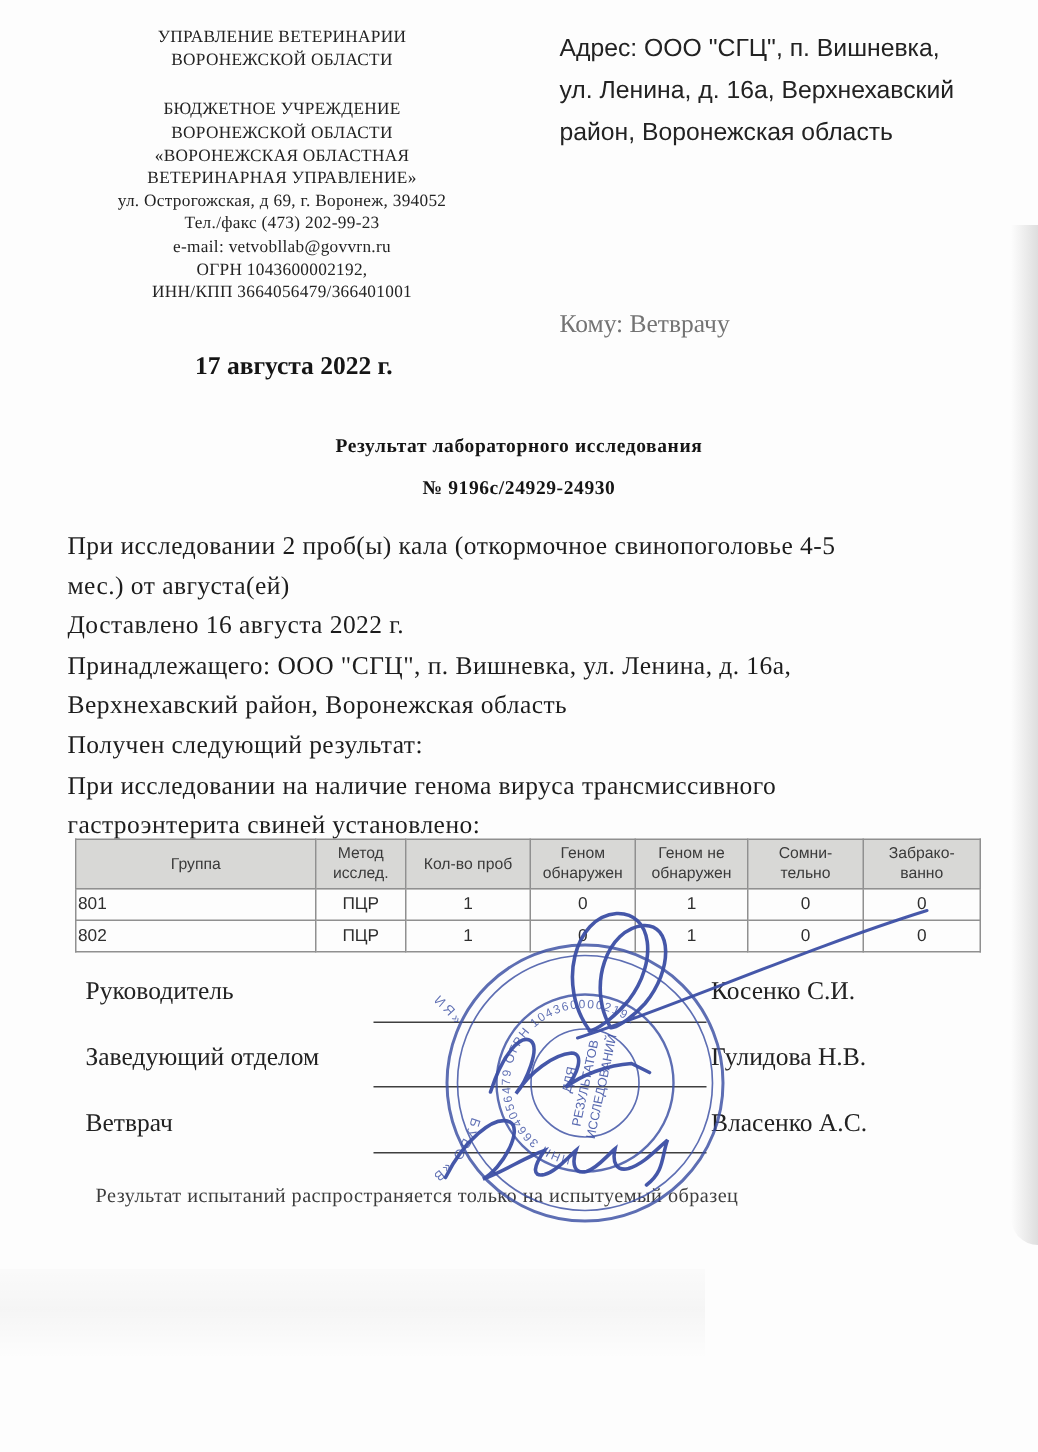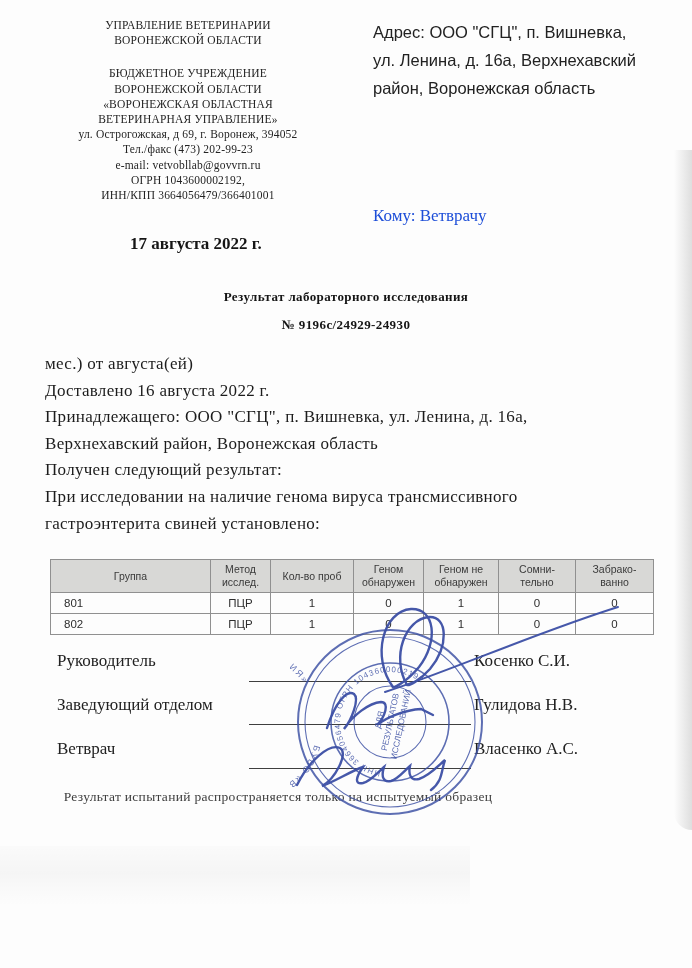--- a/index.html
+++ b/index.html
@@ -13,39 +13,39 @@
   .org{position:absolute;left:38px;top:18px;width:300px;text-align:center;
        font-size:11.5px;line-height:15.2px;color:#232323;letter-spacing:.2px;}
   .org-line{white-space:nowrap;}
   .org-gap{margin-top:18px;}
 
   
   .addr{position:absolute;left:373px;top:18px;width:290px;
         font-family:"Liberation Sans", sans-serif;font-size:16.5px;line-height:28px;color:#222;}
   .addr-line{white-space:nowrap;}
 
-  .komu{position:absolute;left:373px;top:206px;font-size:17px;color:#1d4ed8;}
+  .komu{position:absolute;left:373px;top:206px;font-size:17px;color:#737373;}
 
   .date{position:absolute;left:114px;top:234px;font-size:17px;font-weight:bold;color:#151515;margin-left:16px;}
 
   .title{position:absolute;left:0;top:283px;width:692px;text-align:center;
          font-size:13px;font-weight:bold;line-height:28px;color:#151515;letter-spacing:.4px;}
 
   .bodytext{position:absolute;left:45px;top:351px;width:640px;
             font-size:17px;line-height:26.6px;color:#1c1c1c;letter-spacing:.3px;}
   .body-line{white-space:nowrap;}
 
   
   table.results{position:absolute;left:50px;top:559px;border-collapse:collapse;
                 font-family:"Liberation Sans", sans-serif;color:#333;}
   table.results th,table.results td{border:1px solid #909090;}
   table.results th{background:#d8d8d6;font-weight:normal;font-size:10.5px;line-height:13px;
                    padding:3px 6px;text-align:center;vertical-align:middle;color:#3a3a3a;}
   table.results td{font-size:11.5px;height:20px;text-align:center;padding:0 4px;color:#2e2e2e;}
-  table.results td.left{text-align:left;padding-left:13px;}
+  table.results td.left{text-align:left;padding-left:1px;}
 
   
   .sig-role{position:absolute;left:57px;font-size:17px;color:#222;white-space:nowrap;}
   .sig-name{position:absolute;left:474px;font-size:17px;color:#222;white-space:nowrap;}
   .sig-line{position:absolute;left:249px;width:222px;height:0;border-top:1px solid #3f3f3f;}
 
   .footer{position:absolute;left:0;top:789px;width:556px;text-align:center;
           font-size:13.5px;letter-spacing:.3px;color:#3d3d3d;}
 
   
@@ -87,20 +87,21 @@
   <div class="komu">Кому: Ветврачу</div>
 
   <div class="date">17 августа 2022 г.</div>
 
   <div class="title">
     <div>Результат лабораторного исследования</div>
     <div>№ 9196с/24929-24930</div>
   </div>
 
   <div class="bodytext">
+    <div class="body-line">При исследовании 2 проб(ы) кала  (откормочное свинопоголовье 4-5</div>
     <div class="body-line">мес.) от августа(ей)</div>
     <div class="body-line">Доставлено 16 августа 2022 г.</div>
     <div class="body-line">Принадлежащего: ООО "СГЦ", п. Вишневка, ул. Ленина, д. 16а,</div>
     <div class="body-line">Верхнехавский район, Воронежская область</div>
     <div class="body-line">Получен следующий результат:</div>
     <div class="body-line">При исследовании на наличие генома вируса трансмиссивного</div>
     <div class="body-line">гастроэнтерита свиней установлено:</div>
   </div>
 
   <table class="results">

